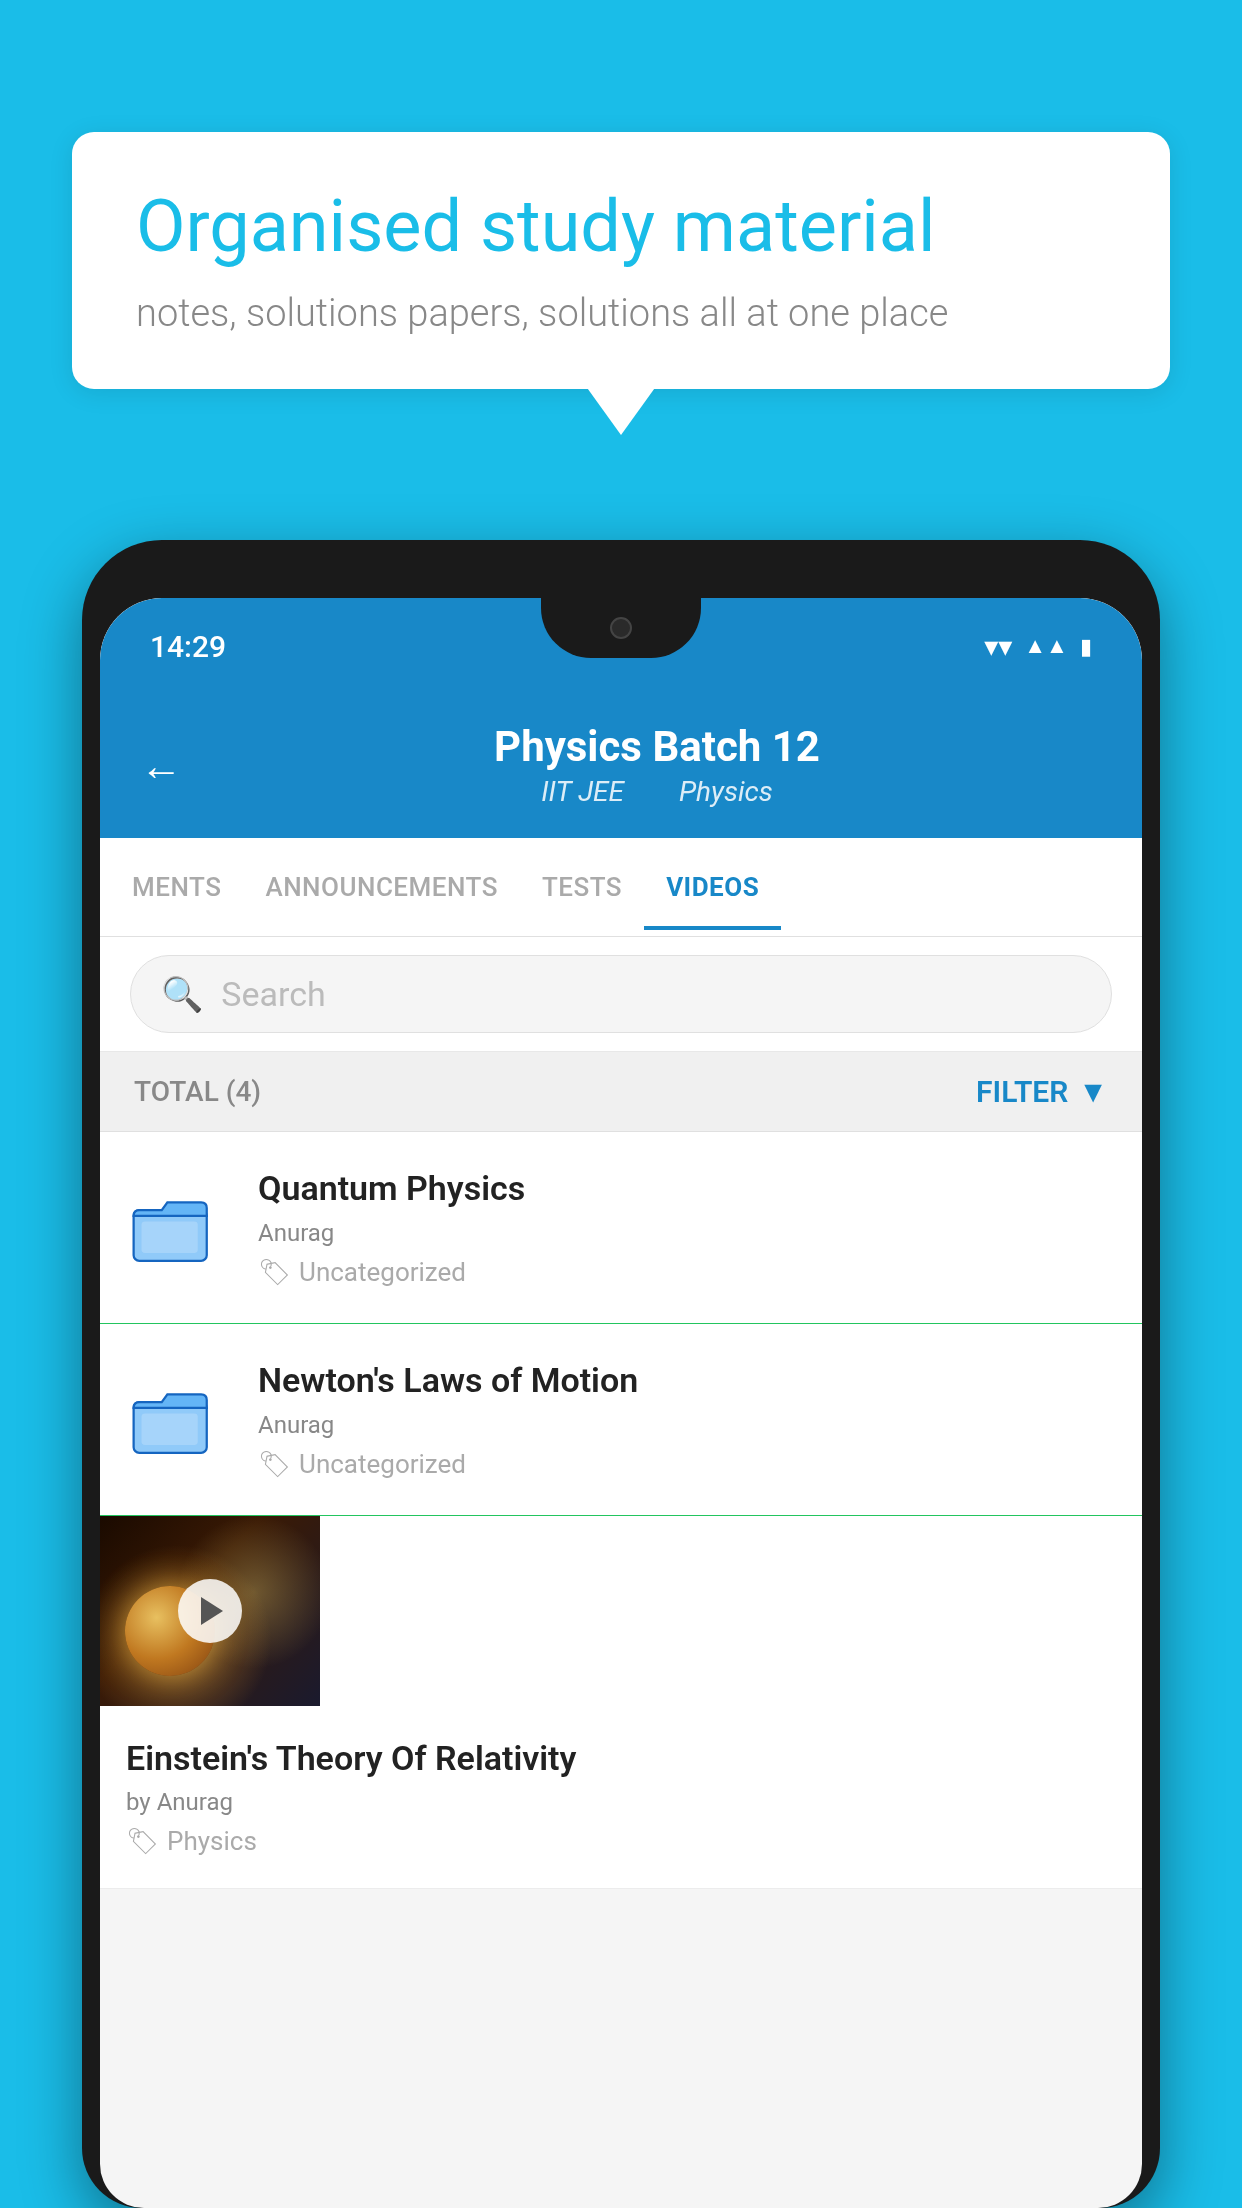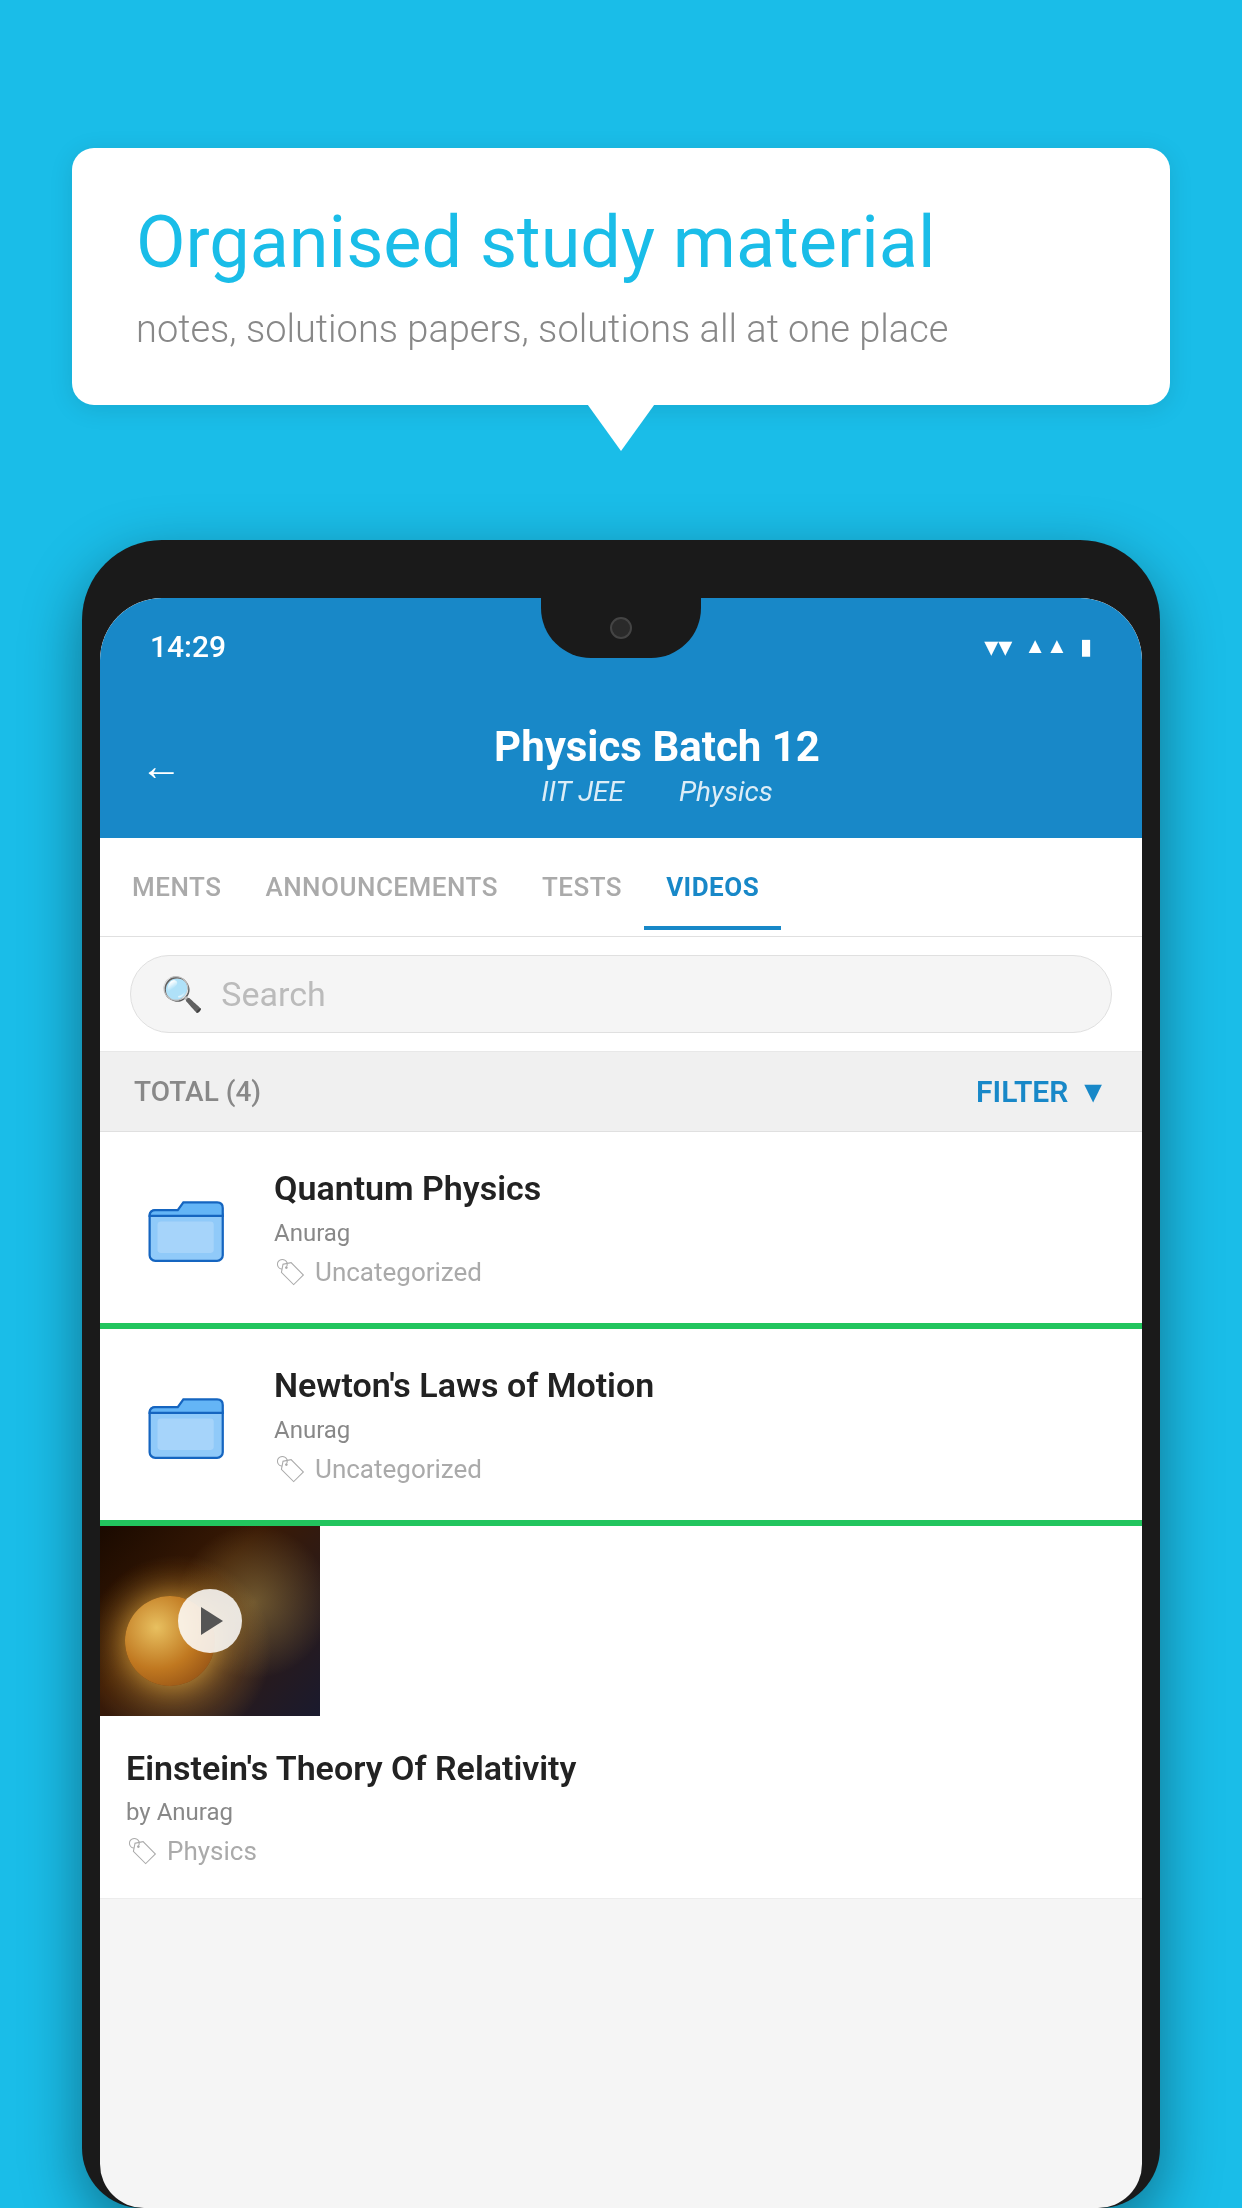--- a/index.html
+++ b/index.html
@@ -9,21 +9,21 @@
       height: 2208px;
       background-color: #1ABDE8;
       font-family: 'Roboto', Arial, sans-serif;
       overflow: hidden;
       position: relative;
     }
 
     
     .speech-bubble-container {
       position: absolute;
-      top: 148px;
+      top: 132px;
       left: 72px;
       right: 72px;
     }
 
     .speech-bubble {
       background: white;
       border-radius: 22px;
       padding: 54px 64px 54px 64px;
       box-shadow: 0 4px 24px rgba(0,0,0,0.10);
       position: relative;
@@ -253,22 +253,22 @@
     }
 
     
     .video-list {
       background: white;
     }
 
     .video-item {
       display: flex;
       align-items: center;
-      padding: 36px 34px;
-      border-bottom: 6px solid #22c55e;
+      padding: 36px 18px;
+      border-bottom: 1px solid #22c55e;
       gap: 30px;
       cursor: pointer;
     }
 
     .video-thumb-placeholder {
       width: 110px;
       height: 110px;
       flex-shrink: 0;
       display: flex;
       align-items: center;

